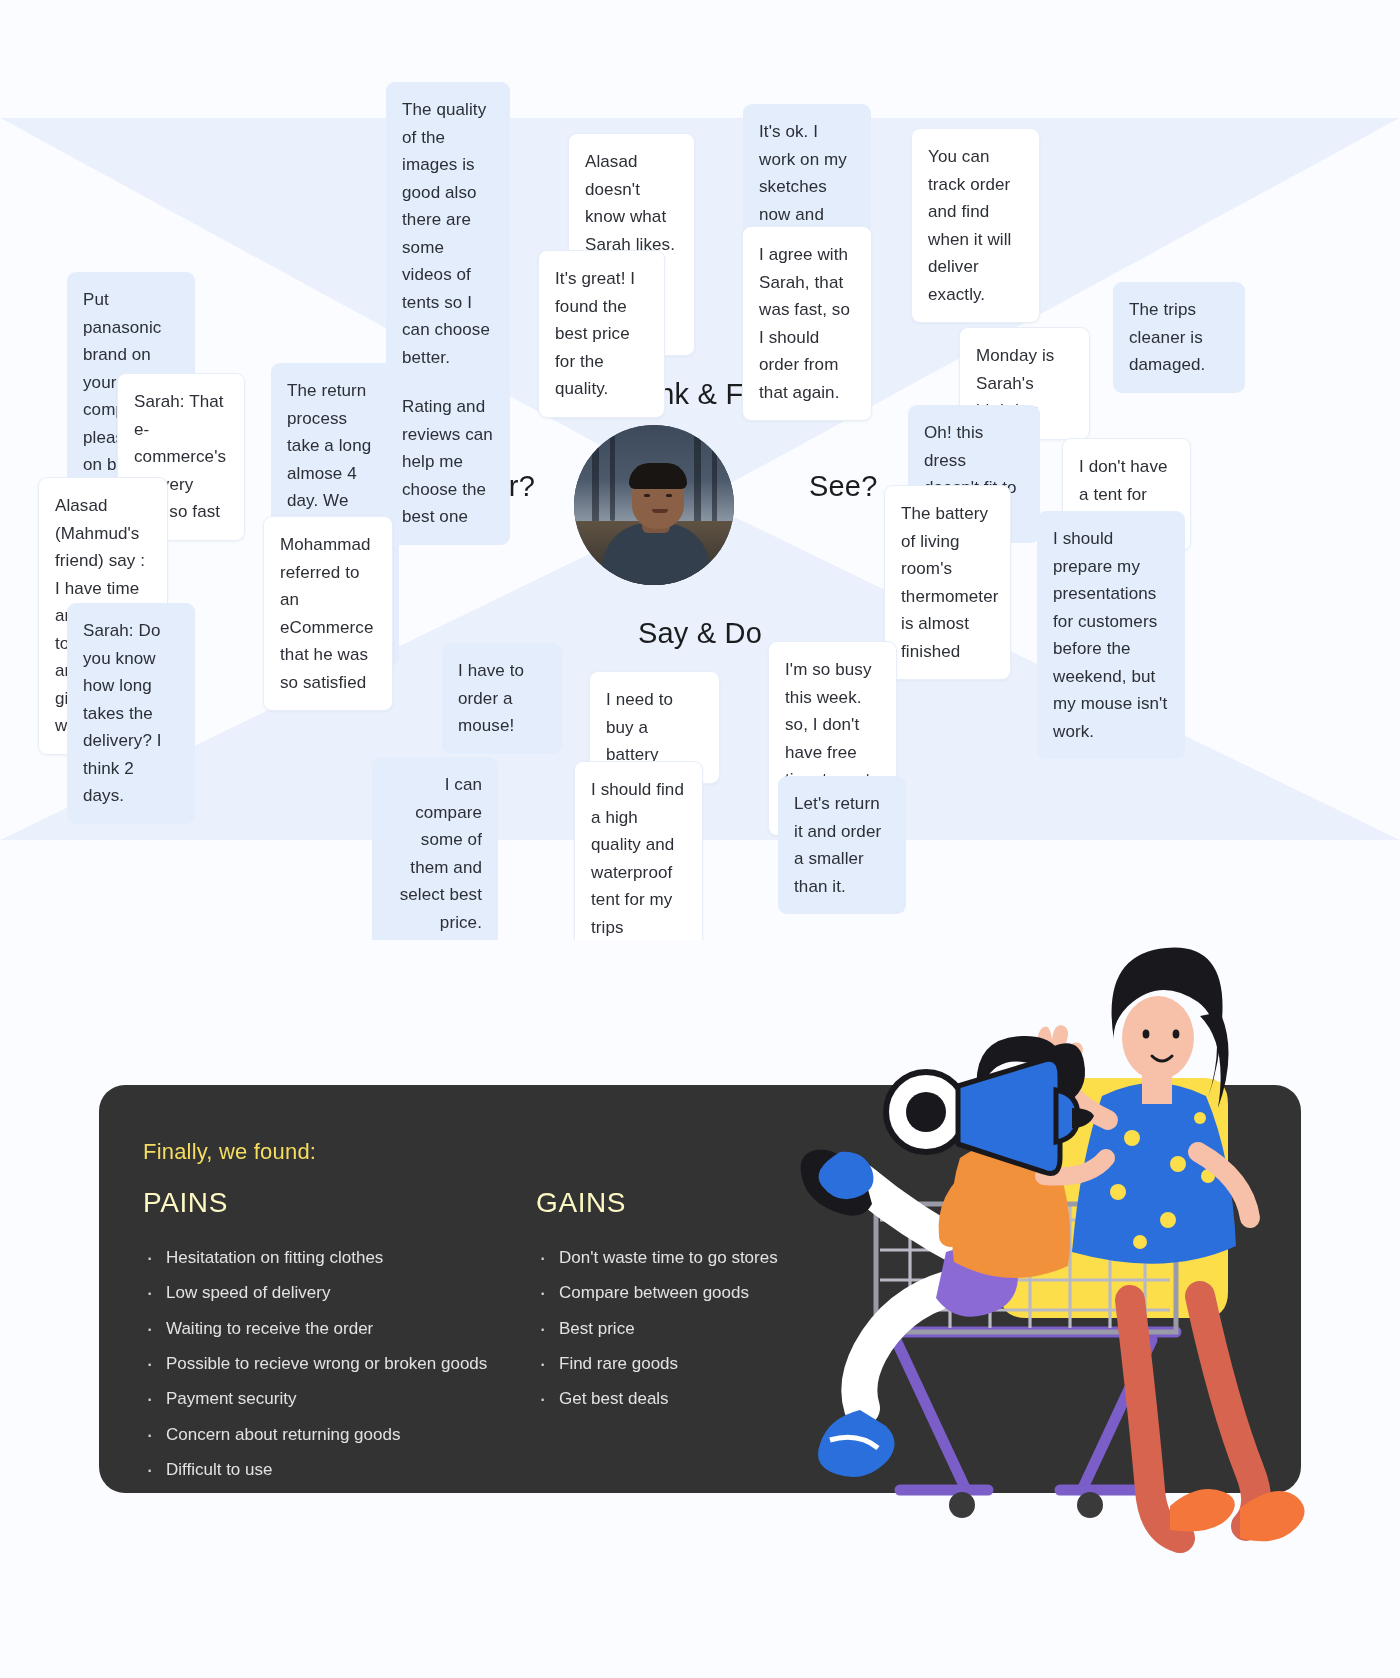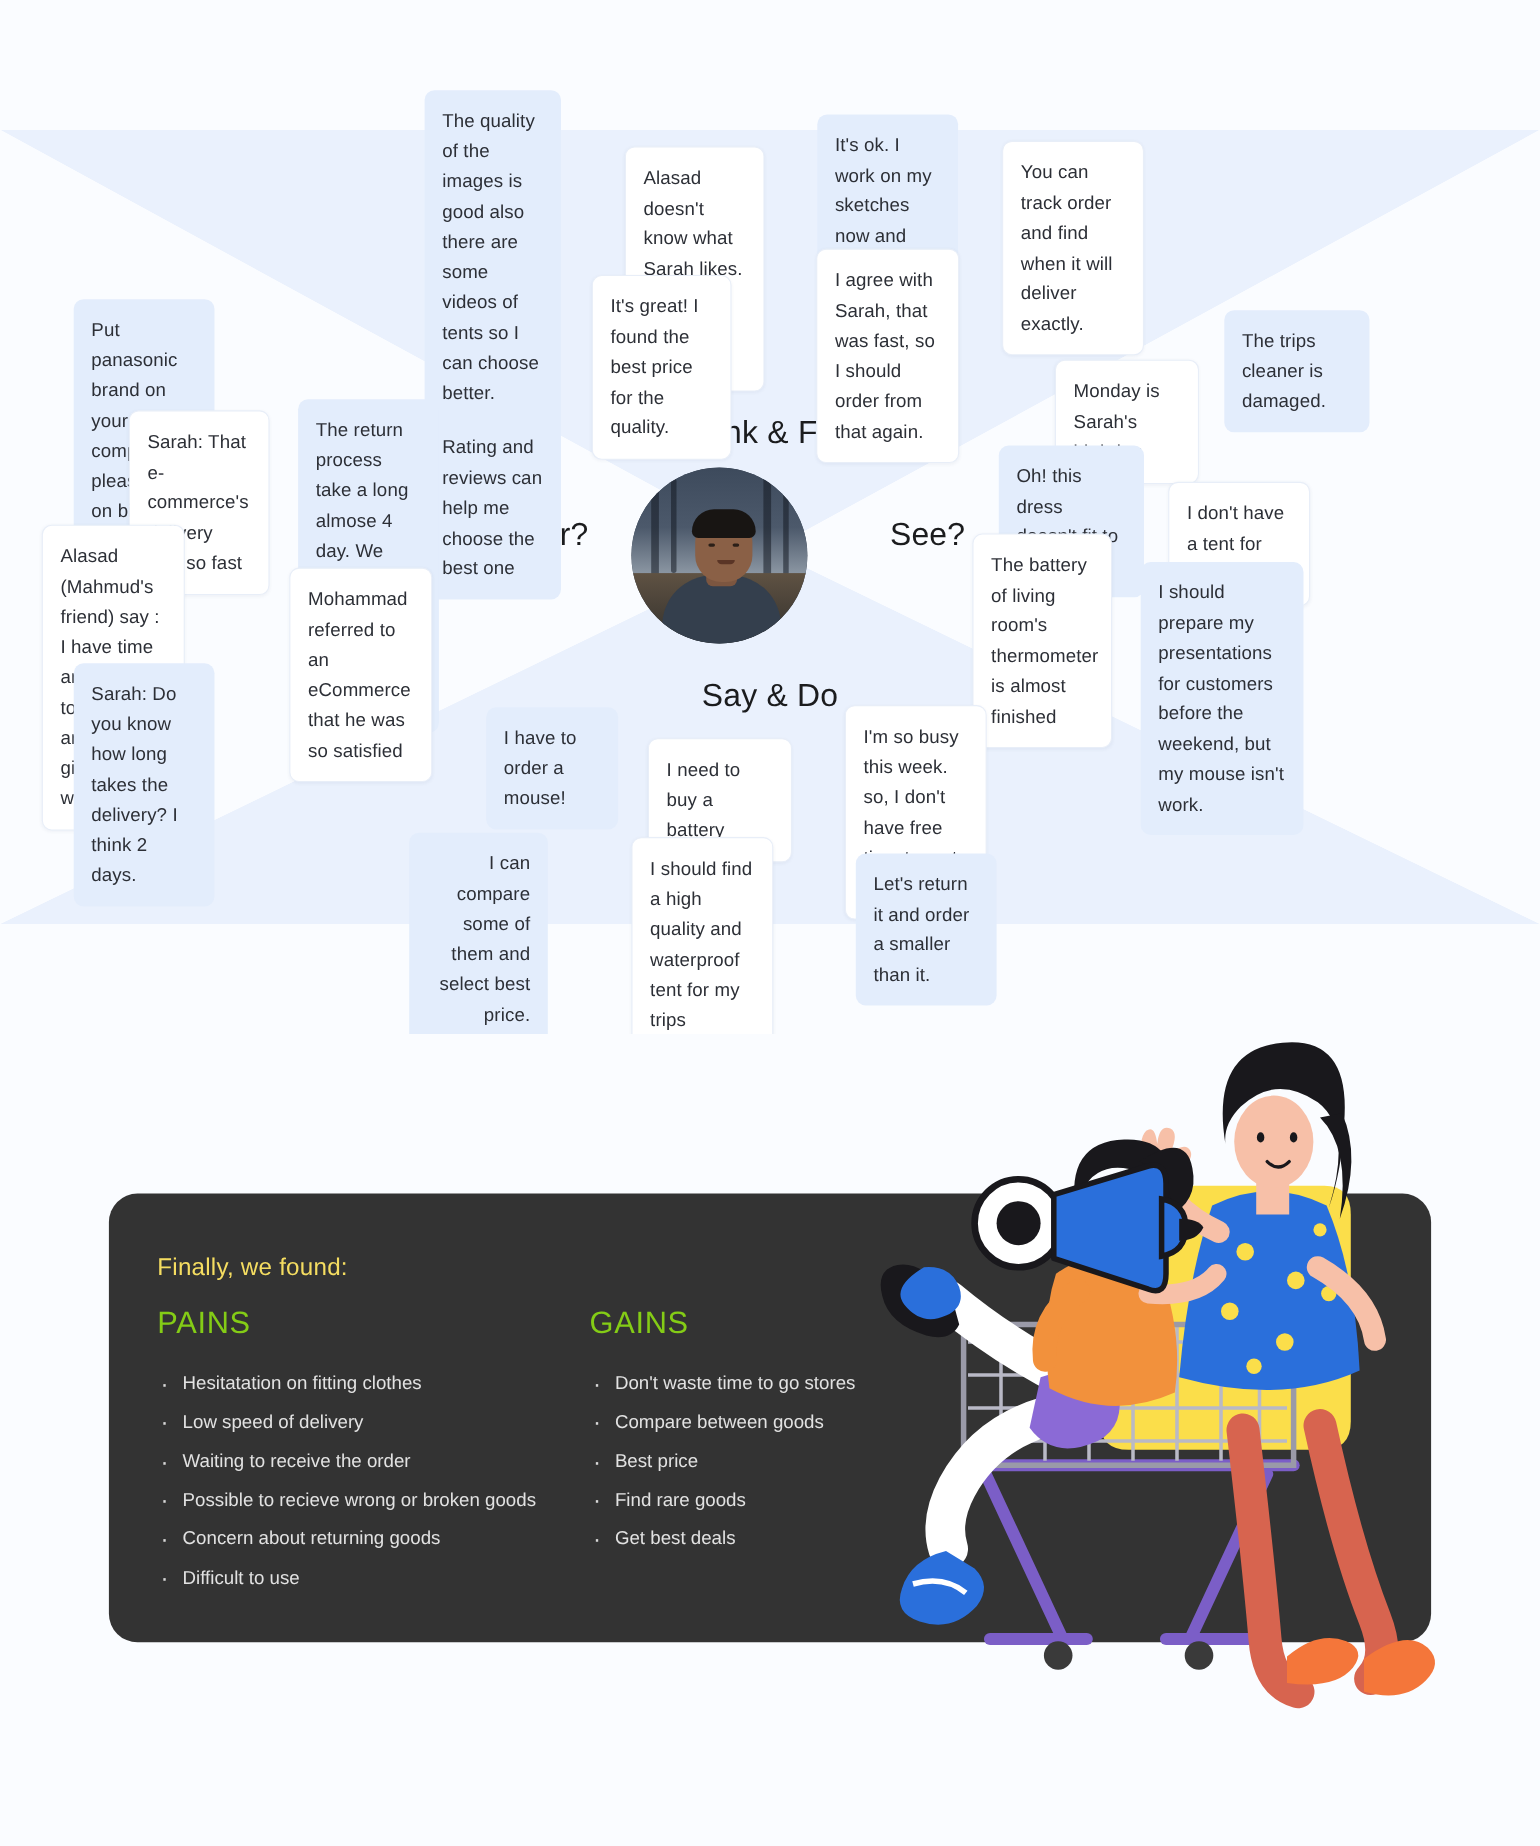--- a/index.html
+++ b/index.html
@@ -118,21 +118,21 @@
     overflow: hidden;
   }
   #findings-title {
     position: absolute; left: 44px; top: 54px;
     color: #f5dd61; font-size: 22px; letter-spacing: .2px;
   }
   .col { position: absolute; top: 102px; }
   #col-pains { left: 44px; width: 380px; }
   #col-gains { left: 437px; width: 330px; }
   .col h2 {
-    font-size: 28px; font-weight: 400; color: #84cc16;
+    font-size: 28px; font-weight: 400; color: #fef9c3;
     letter-spacing: .6px; margin-bottom: 26px;
   }
   .col ul { list-style: none; }
   .col li {
     position: relative;
     padding-left: 23px;
     color: #e2e2e2;
     font-size: 17px;
     line-height: 1.58;
     margin-bottom: 8.5px;
@@ -275,20 +275,21 @@
   <div id="findings">
     <div id="findings-title">Finally, we found:</div>
 
     <div class="col" id="col-pains">
       <h2>PAINS</h2>
       <ul id="pains-list">
           <li>Hesitatation on fitting clothes</li>
           <li>Low speed of delivery</li>
           <li>Waiting to receive the order</li>
           <li>Possible to recieve wrong or broken goods</li>
+          <li>Payment security</li>
           <li>Concern about returning goods</li>
           <li>Difficult to use</li>
         </ul>
     </div>
 
     <div class="col" id="col-gains">
       <h2>GAINS</h2>
       <ul id="gains-list">
           <li>Don't waste time to go stores</li>
           <li>Compare between goods</li>

